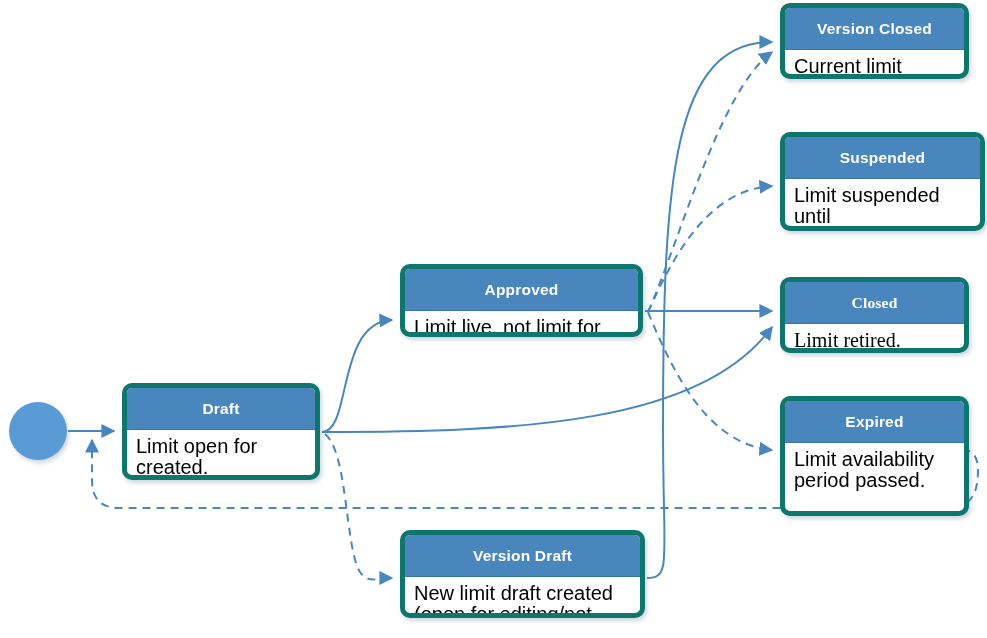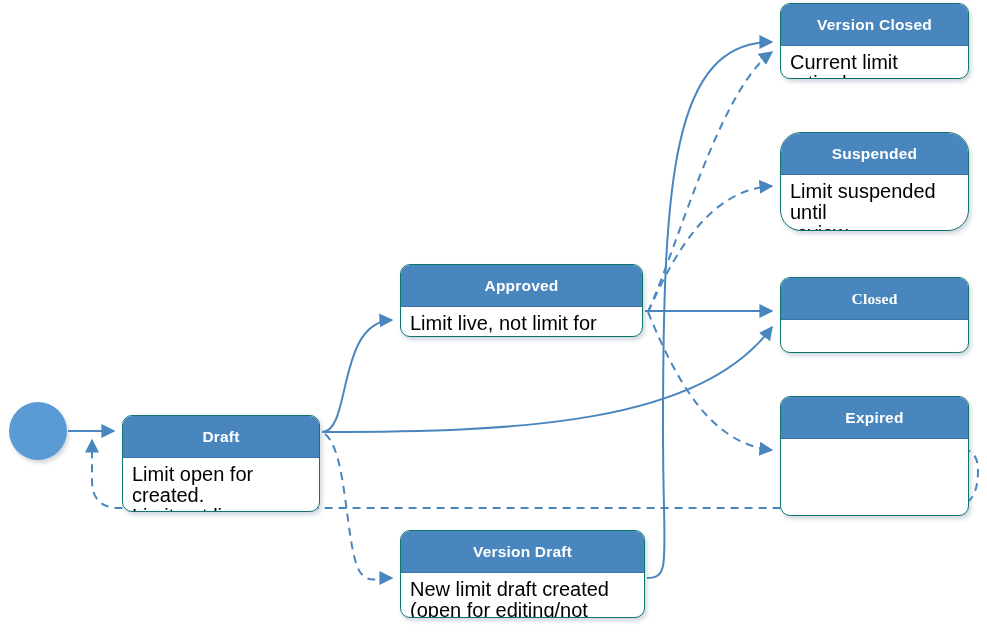--- a/index.html
+++ b/index.html
@@ -22,21 +22,21 @@
   }
   .edges {
     position: absolute;
     left: 0; top: 0;
     width: 987px;
     height: 638px;
     pointer-events: none;
   }
   .node {
     position: absolute;
-    border: 1px solid #0f766e;
+    border: 5px solid #0f766e;
     border-radius: 10px;
     background: #ffffff;
     box-shadow: 2px 3px 4px rgba(120,140,160,0.35);
     overflow: hidden;
     box-sizing: border-box;
   }
   .node-header {
     background: #4a86be;
     color: #ffffff;
     font-weight: bold;
@@ -96,21 +96,21 @@
 
       <path stroke-dasharray="8 6" d="M 325 434 C 348 452 345 548 360 572 C 368 584 378 578 392 578" marker-end="url(#arrowhead)"></path>
 
       <path stroke-dasharray="8 6" d="M 949 447 C 968 447 978 452 978 470 C 978 492 972 508 948 508
                L 120 508 C 98 508 92 496 92 480 L 92 440" marker-end="url(#arrowhead)"></path>
     </g>
   </svg>
 
   <div class="start-node" style="left:9px; top:402px; width:58px; height:58px;"></div>
 
-  <div class="node" style="left:122px; top:383px; width:198px; height:97px;margin-top:32px;">
+  <div class="node" style="left:122px; top:383px; width:198px; height:97px;">
     <div class="node-header">Draft</div>
     <div class="node-body">Limit open for created.
 Limit not live.</div>
   </div>
 
   <div class="node" style="left:400px; top:264px; width:243px; height:73px;">
     <div class="node-header">Approved</div>
     <div class="node-body">Limit live, not limit for
 editing.</div>
   </div>
@@ -119,27 +119,30 @@
     <div class="node-header">Version Draft</div>
     <div class="node-body">New limit draft created
 (open for editing/not live).</div>
   </div>
 
   <div class="node" style="left:780px; top:3px; width:189px; height:76px;">
     <div class="node-header">Version Closed</div>
     <div class="node-body">Current limit retired.</div>
   </div>
 
-  <div class="node" style="left:780px; top:132px; width:189px; height:99px;border-radius:21px;">
+  <div class="node" style="left:780px; top:132px; width:205px; height:99px;">
     <div class="node-header">Suspended</div>
     <div class="node-body">Limit suspended until
 review.</div>
   </div>
 
   <div class="node" style="left:780px; top:277px; width:189px; height:76px;font-family:Liberation Serif, serif;">
     <div class="node-header">Closed</div>
+    <div class="node-body">Limit retired.</div>
   </div>
 
   <div class="node" style="left:780px; top:396px; width:189px; height:120px;">
     <div class="node-header">Expired</div>
+    <div class="node-body">Limit availability
+period passed.</div>
   </div>
 
 </div>
 
 </body></html>

